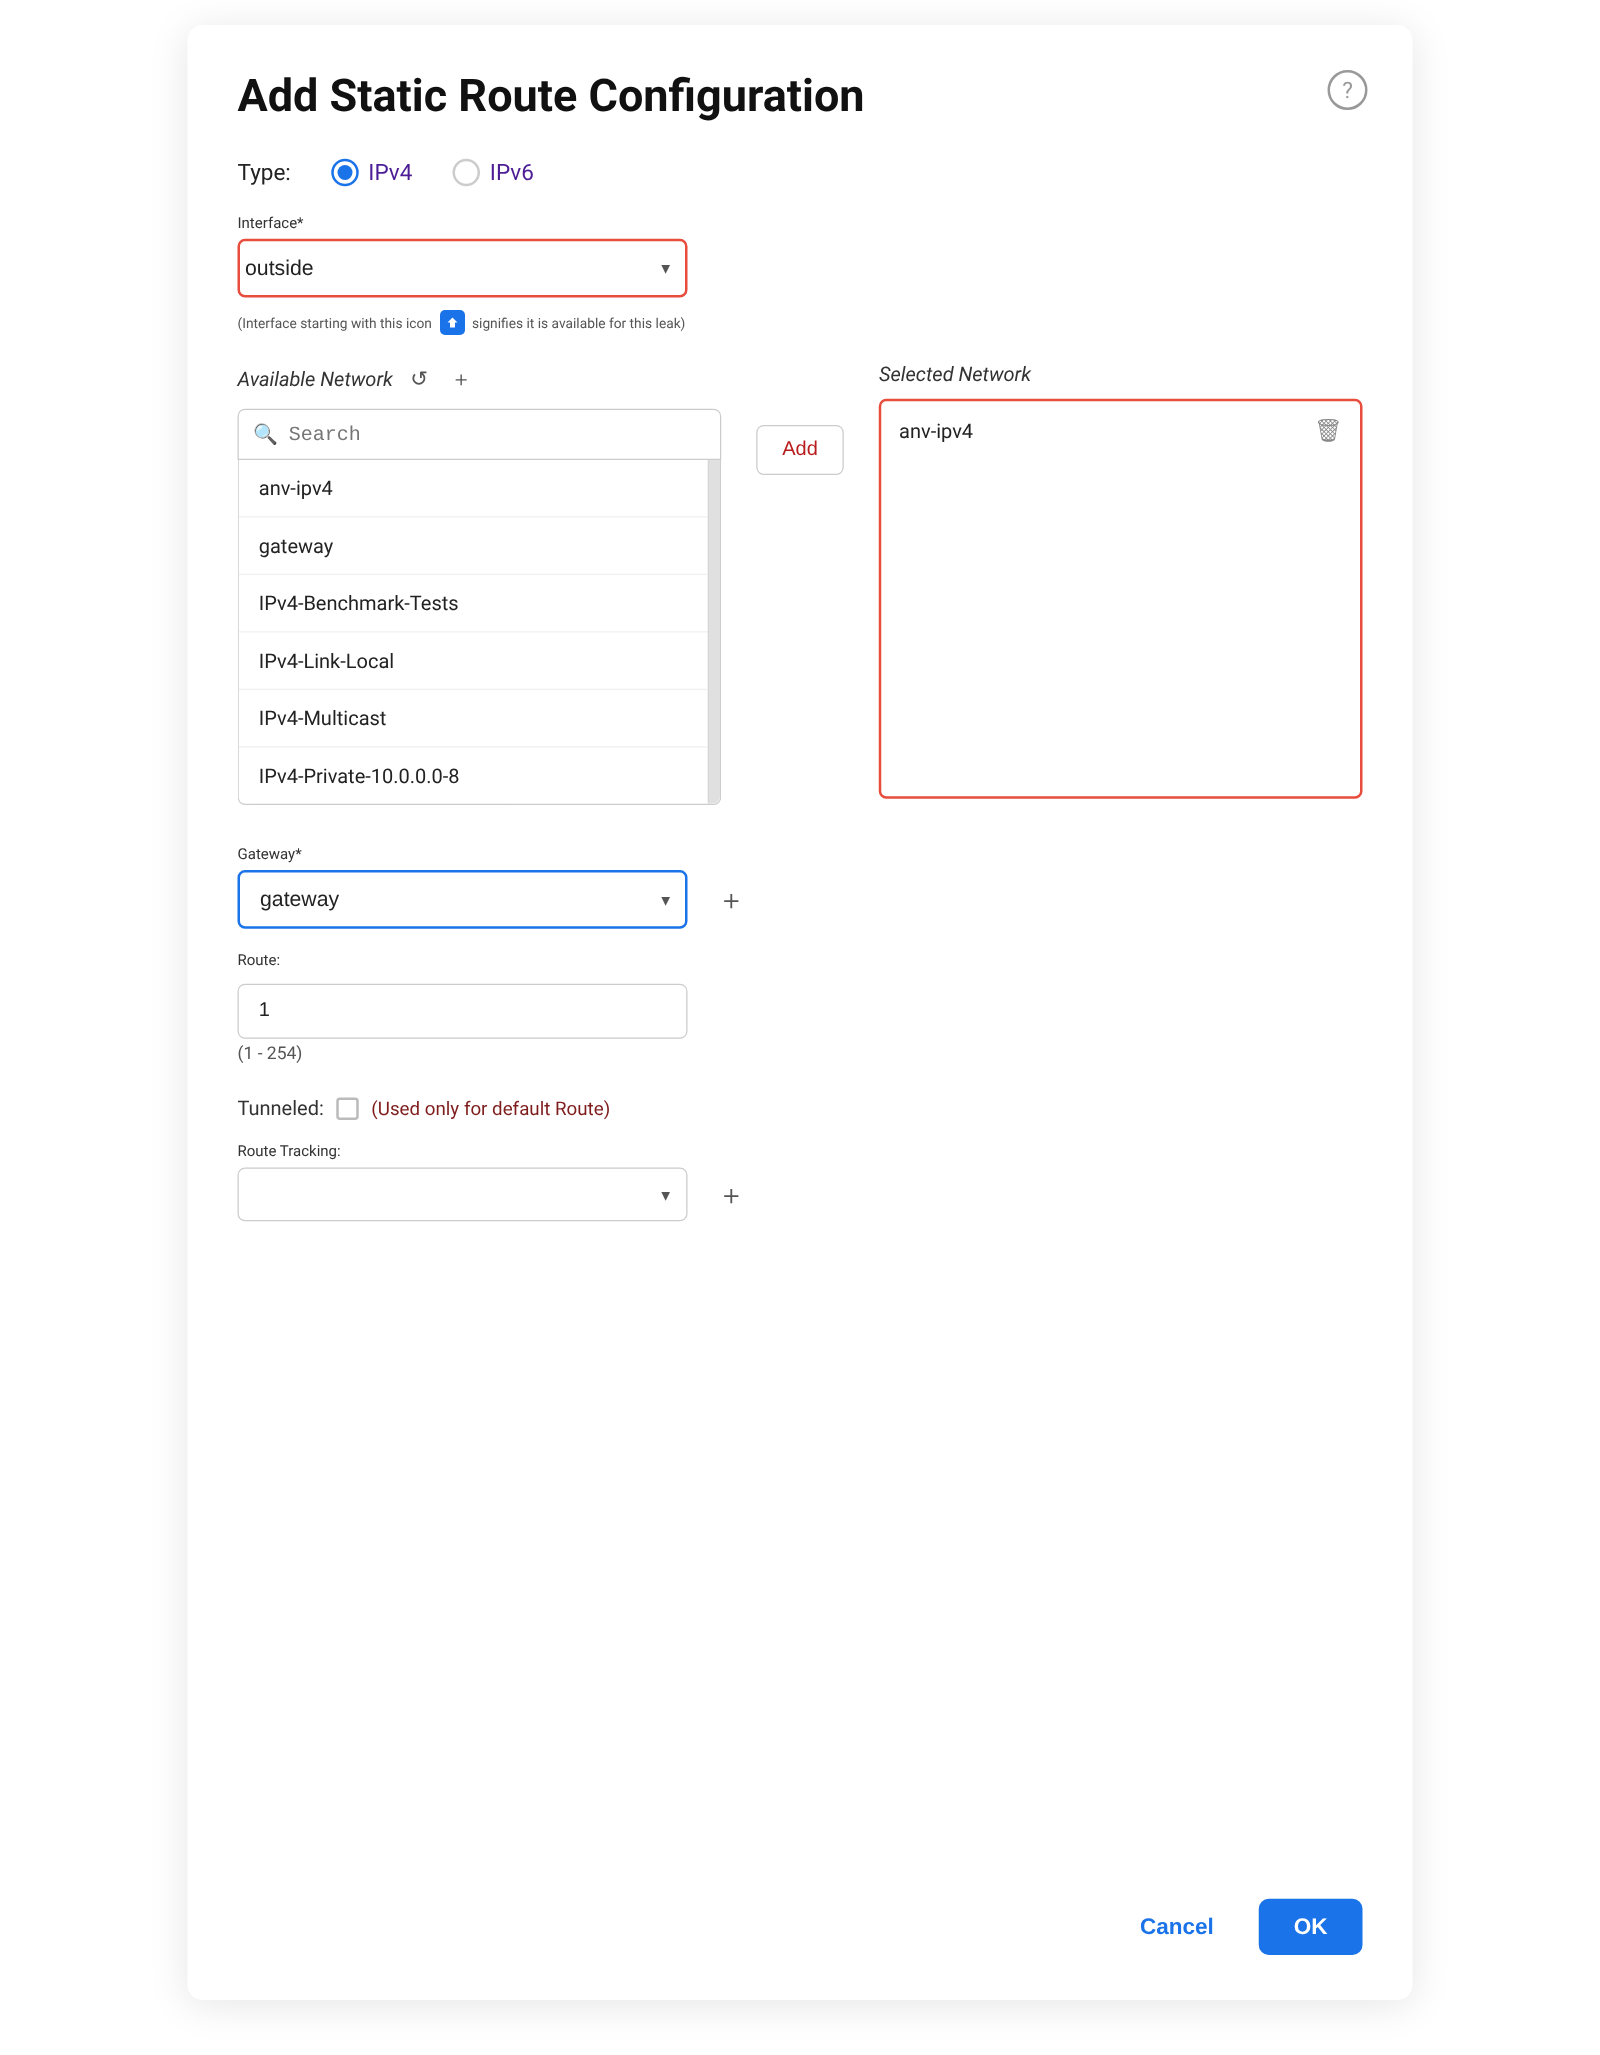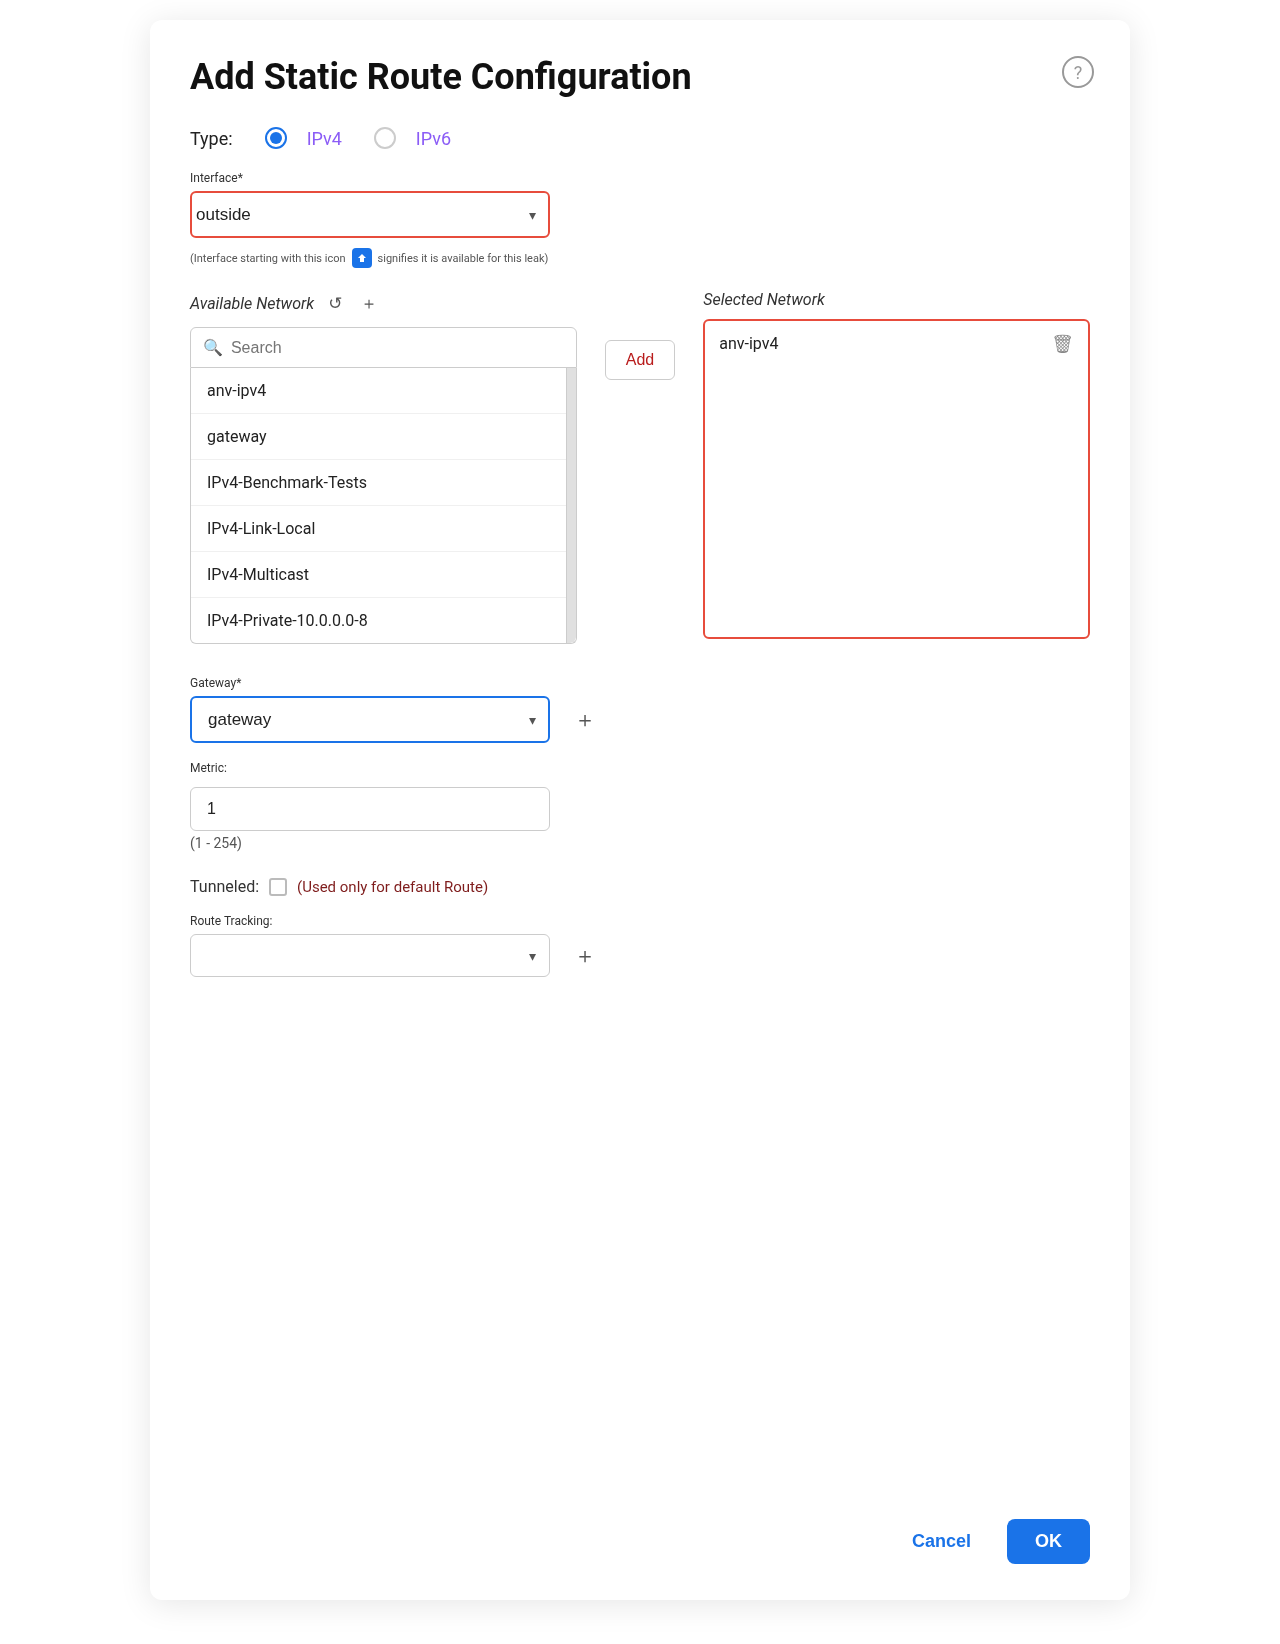--- a/index.html
+++ b/index.html
@@ -51,23 +51,23 @@
       gap: 32px;
       margin-bottom: 22px;
     }
     .type-label {
       font-size: 18px;
       color: #222;
     }
     .radio-option {
       display: flex;
       align-items: center;
-      gap: 20px;
+      gap: 8px;
       font-size: 18px;
-      color: #8b5cf6;
+      color: #4c1d95;
       cursor: pointer;
     }
     .radio-circle {
       width: 22px;
       height: 22px;
       border-radius: 50%;
       border: 2px solid #ccc;
       display: flex;
       align-items: center;
       justify-content: center;
@@ -169,20 +169,21 @@
       margin-right: 8px;
       font-size: 16px;
     }
     .search-input {
       border: none;
       outline: none;
       font-size: 16px;
       color: #0c4a6e;
       width: 100%;
       background: transparent;
+      font-family: Liberation Mono, monospace;
     }
     .network-list-item {
       padding: 13px 16px;
       font-size: 16px;
       color: #222;
       border-bottom: 1px solid #f0f0f0;
       cursor: pointer;
     }
     .network-list-item:last-child {
       border-bottom: none;
@@ -467,21 +468,21 @@
           <option value="gateway">gateway</option>
           <option value="other">other</option>
         </select>
         <span class="select-arrow">▾</span>
       </div>
       <button class="plus-btn">＋</button>
     </div>
   </div>
 
   <div class="metric-section">
-    <div class="field-label">Metric:</div>
+    <div class="field-label">Route:</div>
     <input class="metric-input" type="text" value="1" style="">
     <div class="metric-hint">(1 - 254)</div>
   </div>
 
   <div class="tunneled-row">
     <span class="tunneled-label">Tunneled:</span>
     <div class="checkbox"></div>
     <span class="tunneled-note">(Used only for default Route)</span>
   </div>
 

